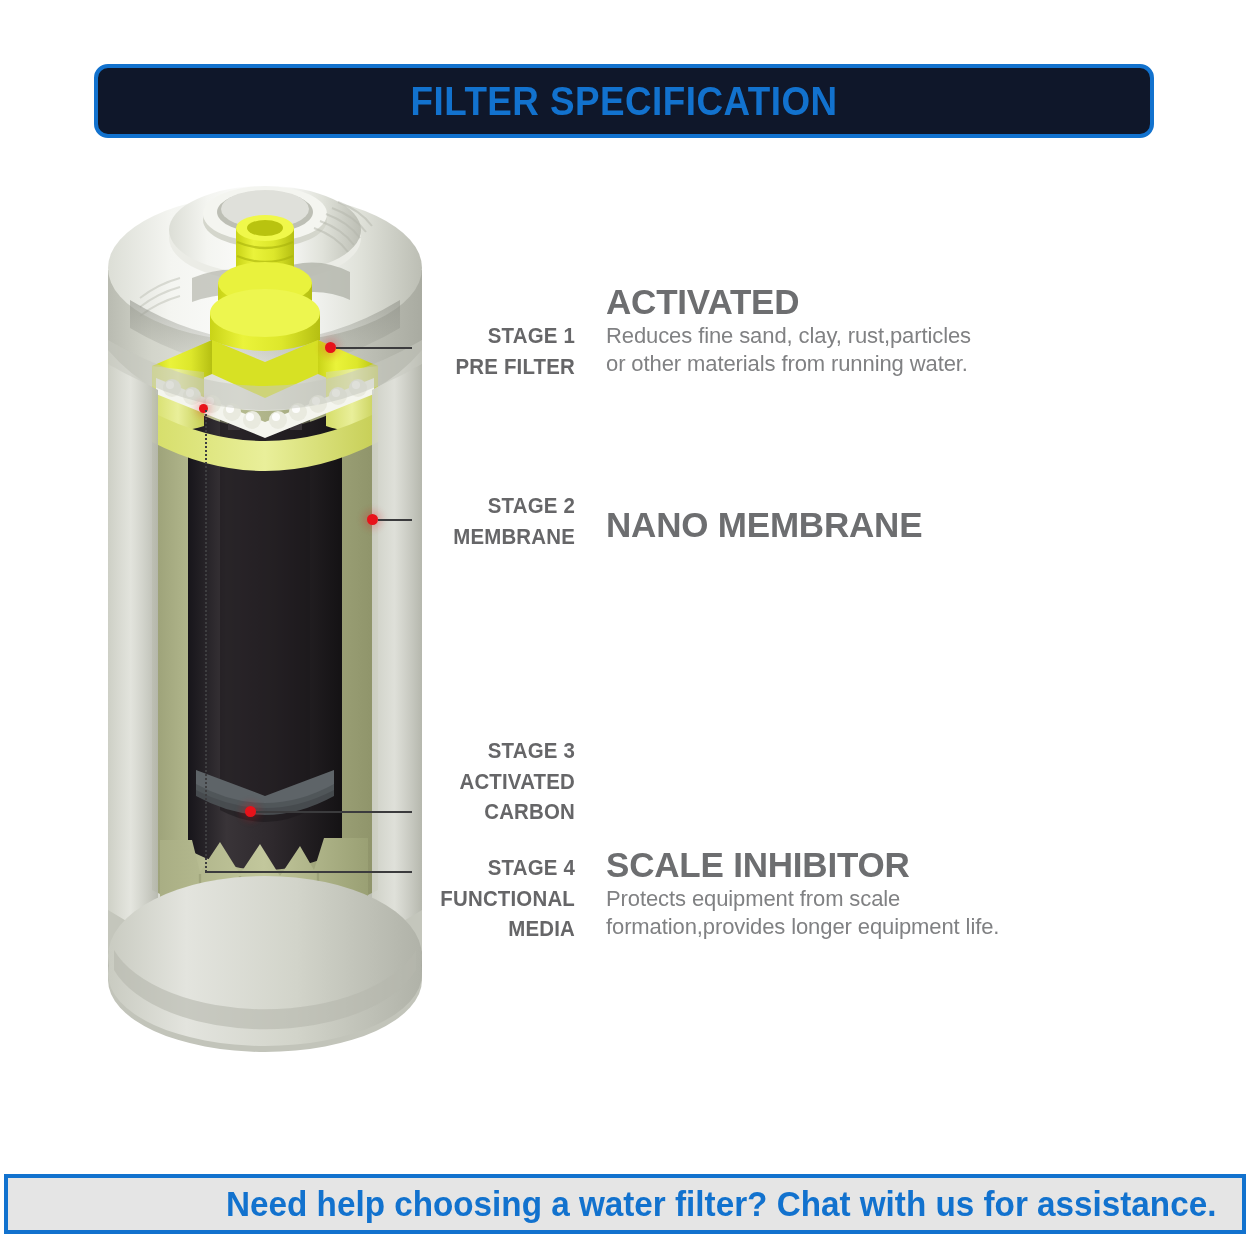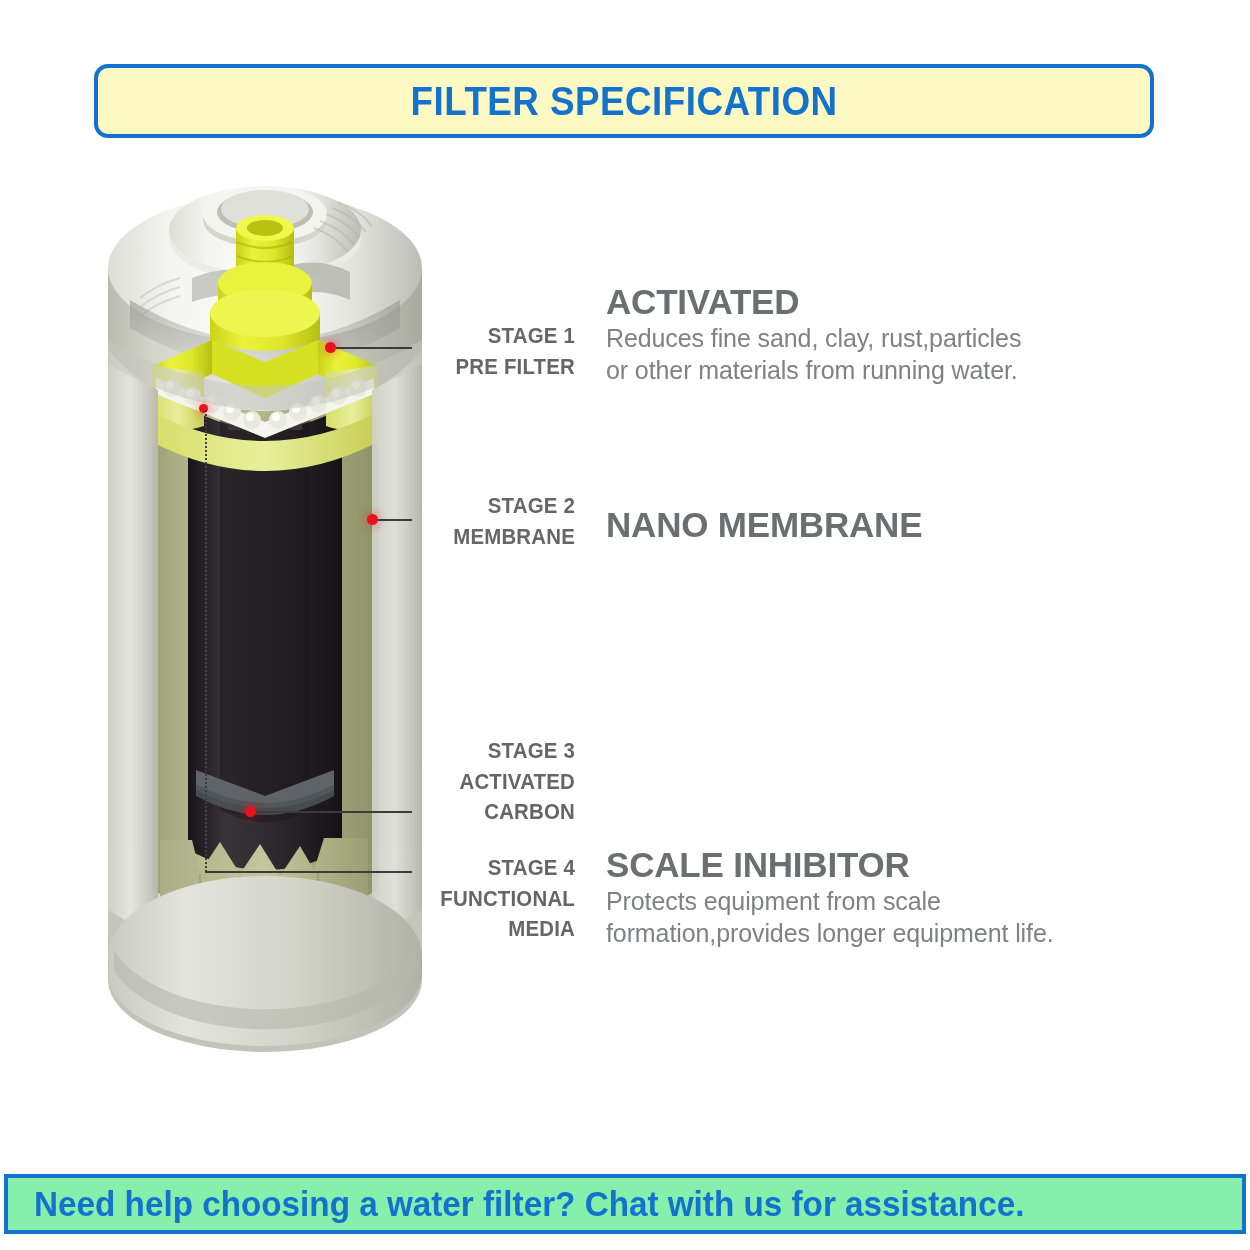--- a/index.html
+++ b/index.html
@@ -18,21 +18,21 @@
   
   #header-bar {
     position: absolute;
     left: 94px;
     top: 64px;
     width: 1060px;
     height: 74px;
     box-sizing: border-box;
     border: 4px solid #1272ce;
     border-radius: 14px;
-    background: #fef9c3;
+    background: #0f172a;
     display: flex;
     align-items: center;
     justify-content: center;
   }
   #header-title {
     color: #1272ce;
     font-size: 40px;
     font-weight: bold;
     letter-spacing: 0.5px;
     transform: scaleX(0.92);
@@ -41,24 +41,24 @@
 
   
   #footer-bar {
     position: absolute;
     left: 4px;
     top: 1174px;
     width: 1242px;
     height: 60px;
     box-sizing: border-box;
     border: 4px solid #1272ce;
-    background: #86efac;
+    background: #e5e5e5;
     display: flex;
     align-items: center;
-    justify-content: flex-start;
+    justify-content: flex-end;
   }
   #footer-text {
     color: #1272ce;
     font-size: 35px;
     font-weight: bold;
     transform: scaleX(0.95);
     white-space: nowrap;
   }
 
   
@@ -84,21 +84,21 @@
   .desc-title {
     color: #6d6e70;
     font-size: 35px;
     font-weight: bold;
     line-height: 1.06;
     margin: 0 0 2px 0;
     letter-spacing: -0.2px;
   }
   .desc-body {
     color: #808183;
-    font-size: 25px;
+    font-size: 22px;
     line-height: 1.28;
     margin: 0;
     letter-spacing: -0.1px;
     white-space: pre-line;
   }
   #desc-sediment   { top: 283px; }
   #desc-membrane   { top: 506px; }
   #desc-carbon     { top: 720px; }
   #desc-scale      { top: 846px; }
 

